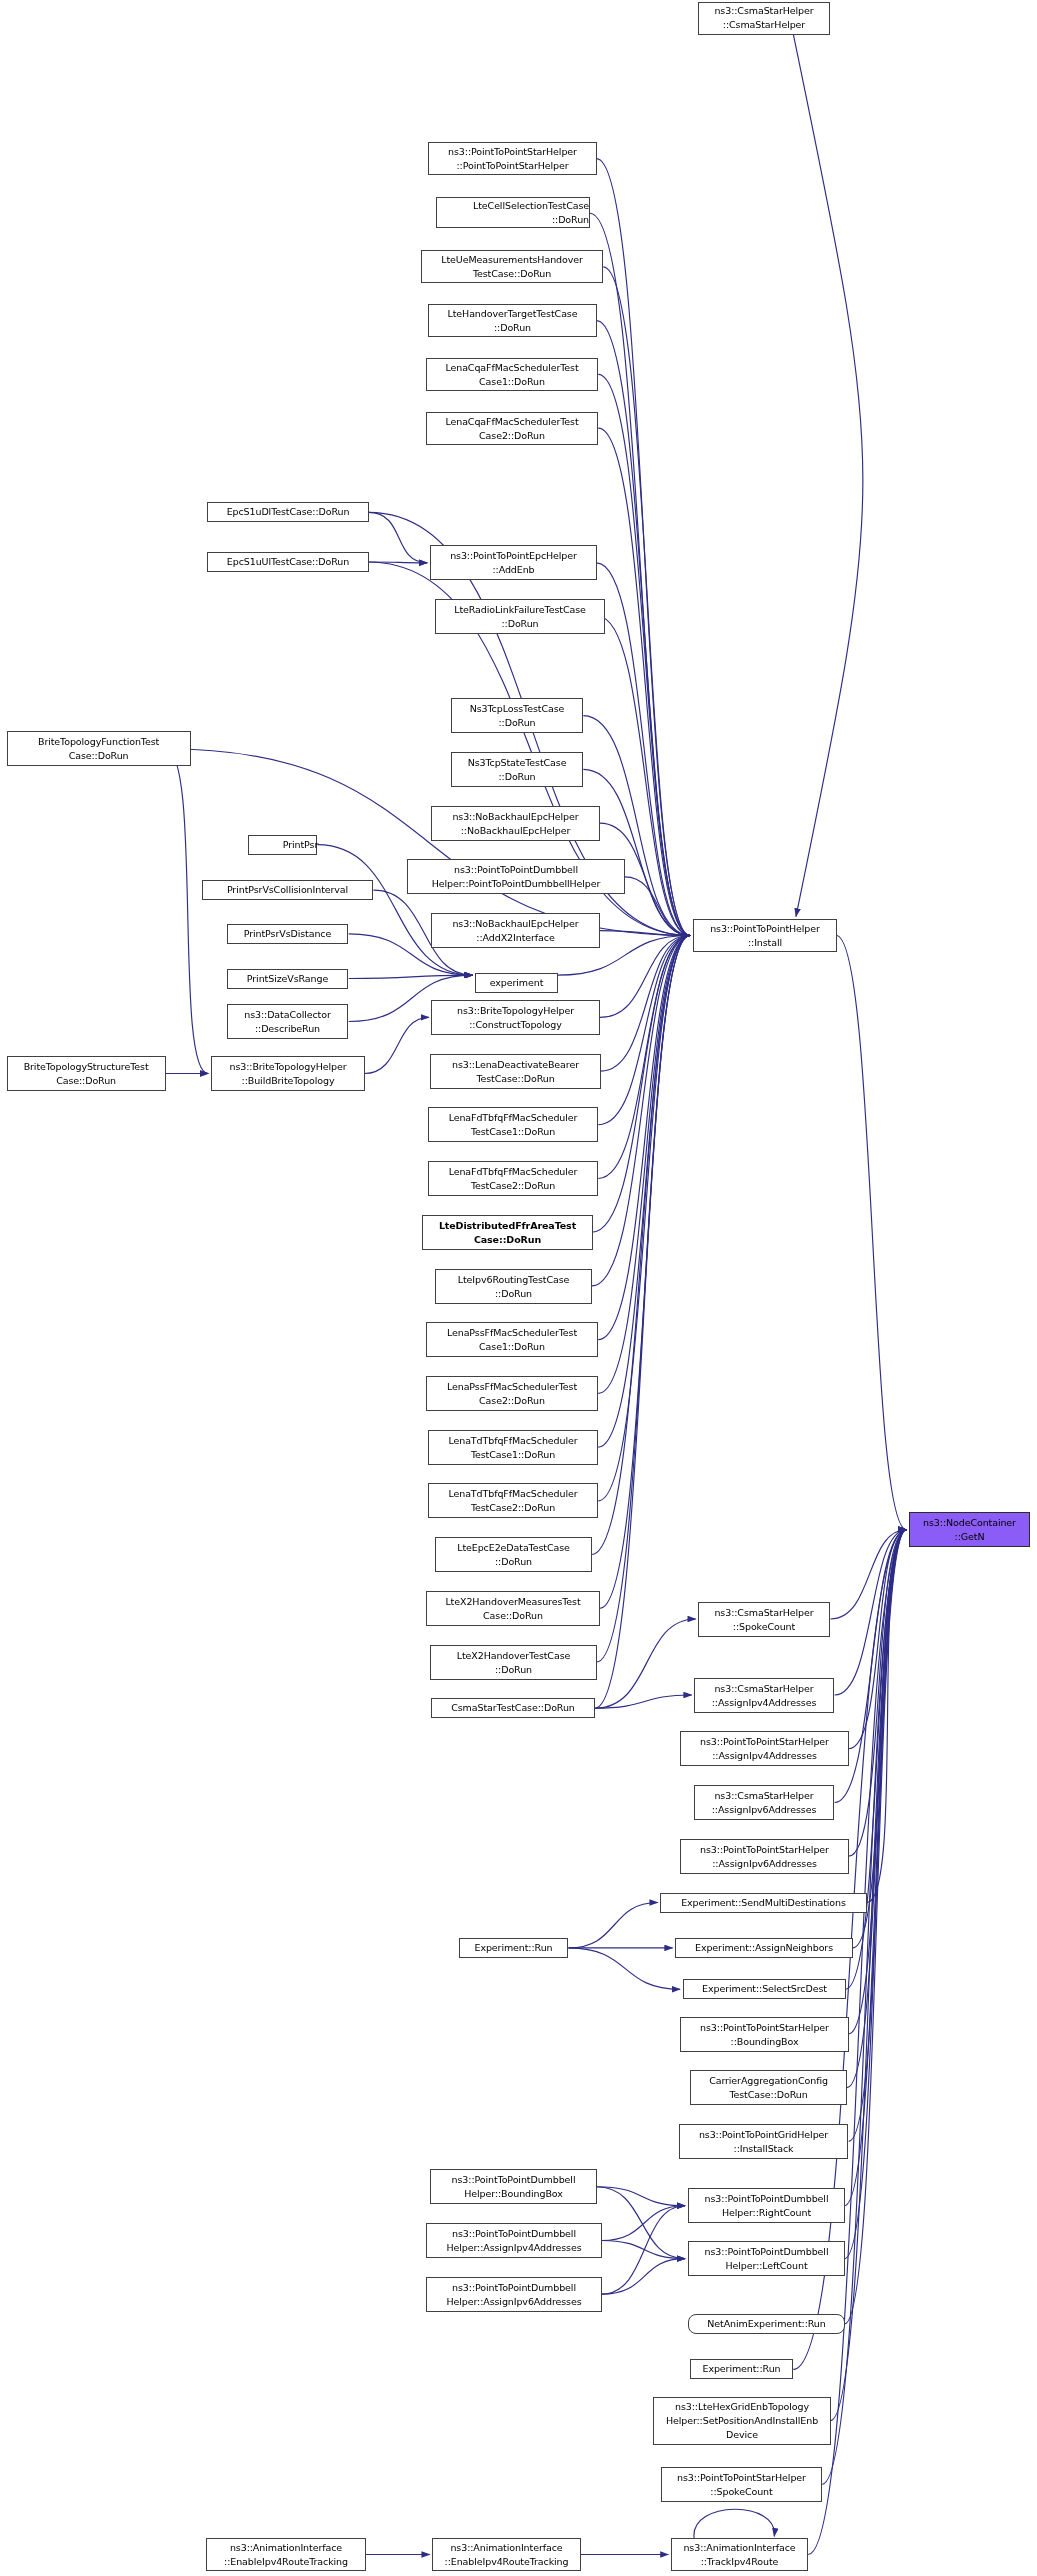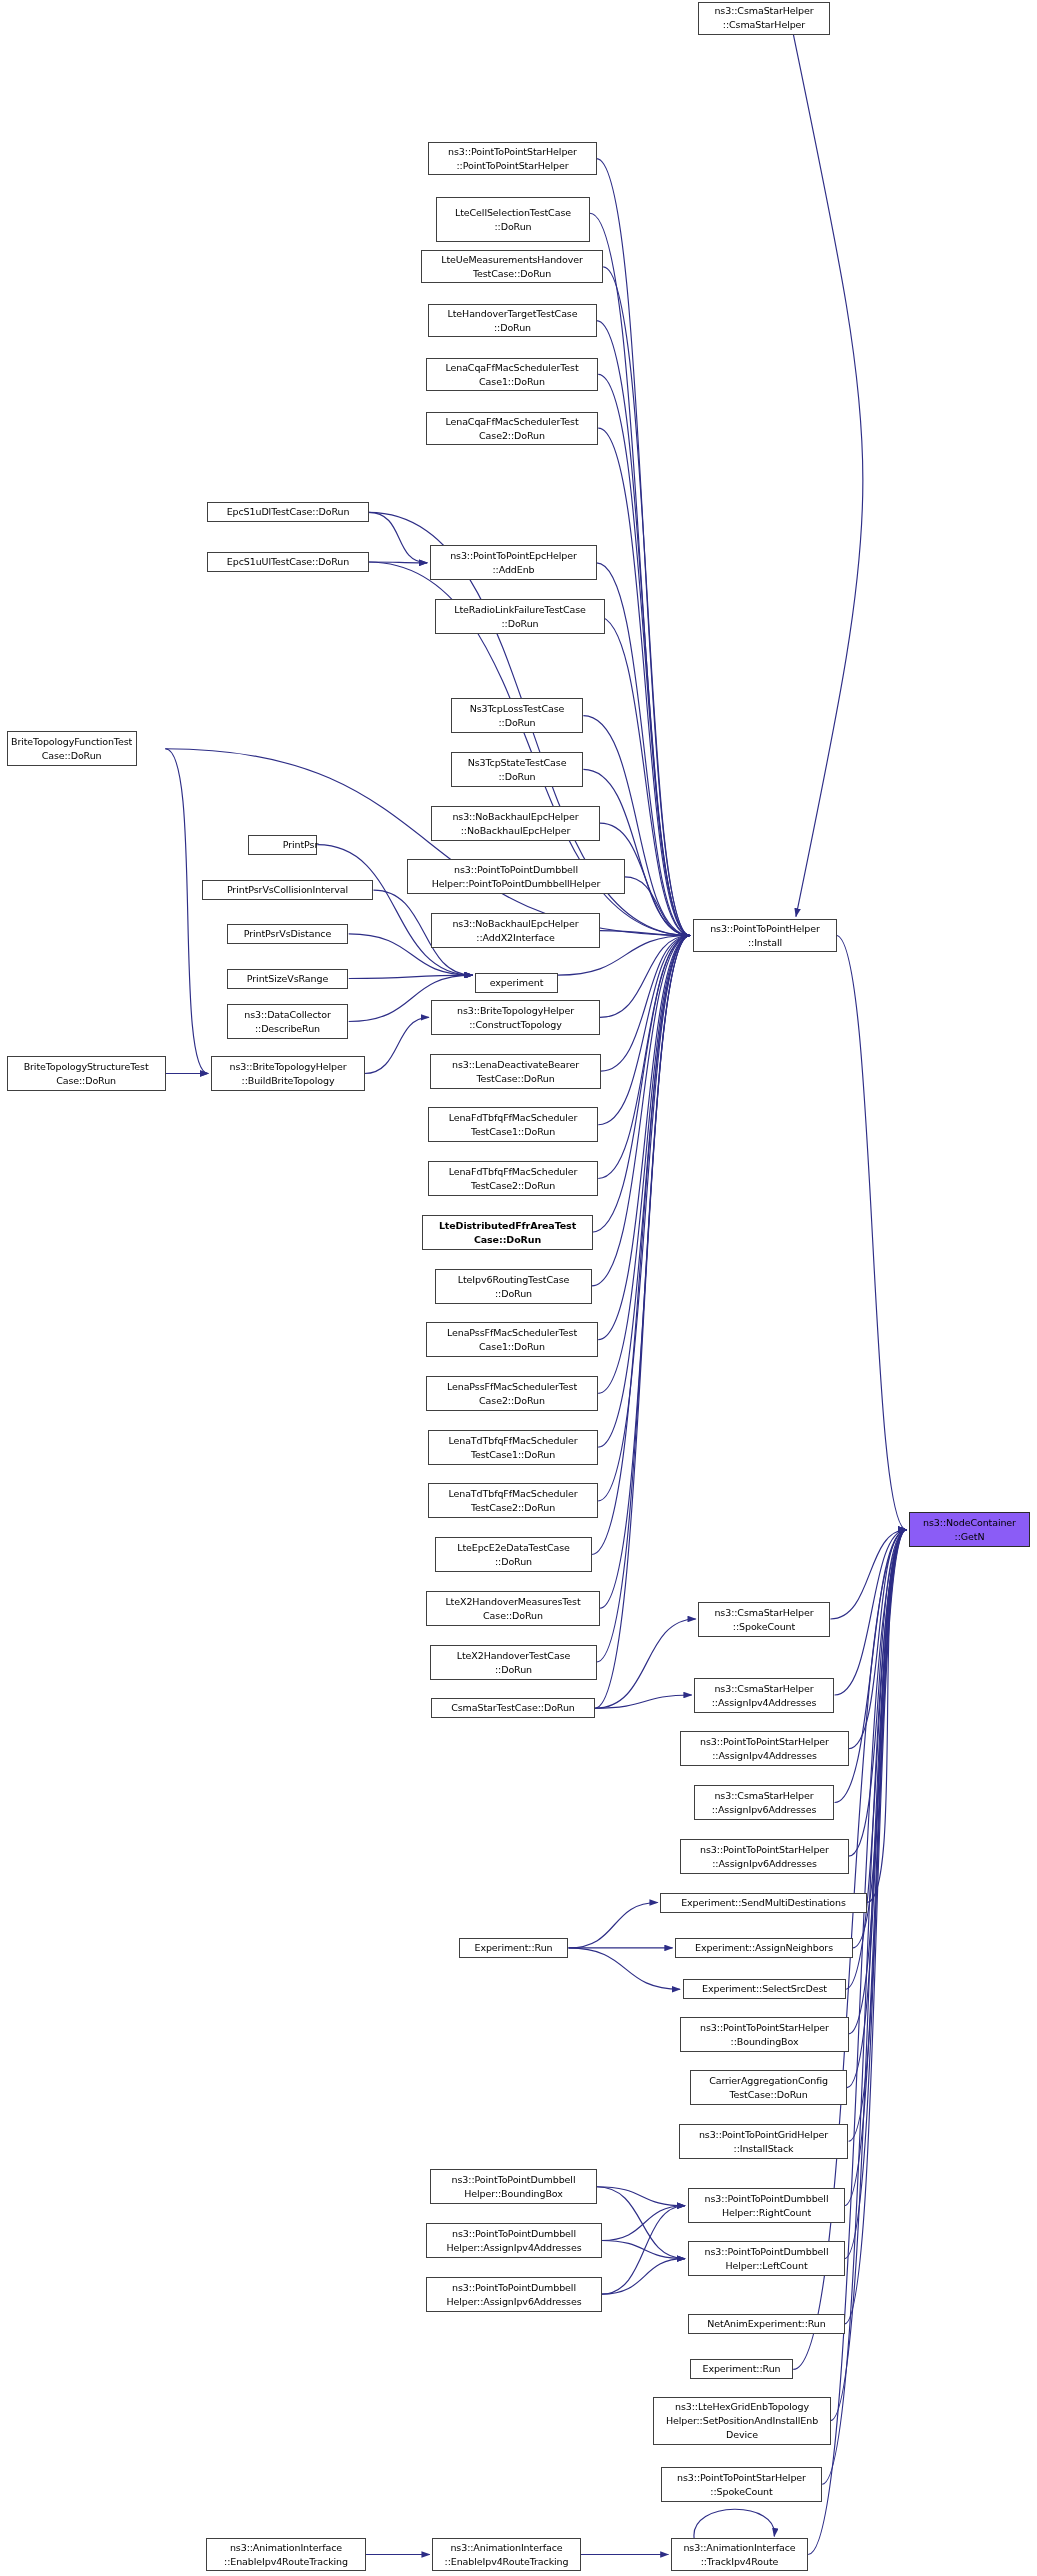--- a/index.html
+++ b/index.html
@@ -122,21 +122,21 @@
   </svg>
   <div id="nodes">
       <div class="node" style="left: 698px; top: 1.7px; width: 132px; height: 33px;">
         <span class="ln">ns3::CsmaStarHelper</span>
         <span class="ln">::CsmaStarHelper</span>
       </div>
       <div class="node" style="left: 428px; top: 142px; width: 169px; height: 33px;">
         <span class="ln">ns3::PointToPointStarHelper</span>
         <span class="ln">::PointToPointStarHelper</span>
       </div>
-      <div class="node" style="left: 436px; top: 197px; width: 154px; height: 45px;">
+      <div class="node" style="left: 436px; top: 197px; width: 154px; height: 31px; align-items: flex-end;">
         <span class="ln">LteCellSelectionTestCase</span>
         <span class="ln">::DoRun</span>
       </div>
       <div class="node" style="left: 421px; top: 250px; width: 182px; height: 33px;">
         <span class="ln">LteUeMeasurementsHandover</span>
         <span class="ln">TestCase::DoRun</span>
       </div>
       <div class="node" style="left: 428px; top: 304px; width: 169px; height: 33px;">
         <span class="ln">LteHandoverTargetTestCase</span>
         <span class="ln">::DoRun</span>
@@ -168,21 +168,21 @@
         <span class="ln">::DoRun</span>
       </div>
       <div class="node" style="left: 451px; top: 752px; width: 132px; height: 35px;">
         <span class="ln">Ns3TcpStateTestCase</span>
         <span class="ln">::DoRun</span>
       </div>
       <div class="node" style="left: 431px; top: 806px; width: 169px; height: 35px;">
         <span class="ln">ns3::NoBackhaulEpcHelper</span>
         <span class="ln">::NoBackhaulEpcHelper</span>
       </div>
-      <div class="node" style="left: 6.6px; top: 731px; width: 130px; height: 35px;">
+      <div class="node" style="left: 6.6px; top: 731px; width: 184px; height: 35px;">
         <span class="ln">BriteTopologyFunctionTest</span>
         <span class="ln">Case::DoRun</span>
       </div>
       <div class="node" style="left: 248px; top: 835px; width: 69px; height: 20px; padding-left: 36px;">
         <span class="ln">PrintPsr</span>
       </div>
       <div class="node" style="left: 407px; top: 859px; width: 218px; height: 35px;">
         <span class="ln">ns3::PointToPointDumbbell</span>
         <span class="ln">Helper::PointToPointDumbbellHelper</span>
       </div>
@@ -334,21 +334,21 @@
         <span class="ln">Helper::AssignIpv4Addresses</span>
       </div>
       <div class="node" style="left: 688px; top: 2241px; width: 157px; height: 35px;">
         <span class="ln">ns3::PointToPointDumbbell</span>
         <span class="ln">Helper::LeftCount</span>
       </div>
       <div class="node" style="left: 426px; top: 2277px; width: 176px; height: 35px;">
         <span class="ln">ns3::PointToPointDumbbell</span>
         <span class="ln">Helper::AssignIpv6Addresses</span>
       </div>
-      <div class="node" style="left: 688px; top: 2314px; width: 157px; height: 20px;">
+      <div class="node" style="left: 688px; top: 2314px; width: 157px; height: 20px; border-radius: 8px;">
         <span class="ln">NetAnimExperiment::Run</span>
       </div>
       <div class="node" style="left: 690px; top: 2359px; width: 103px; height: 20px;">
         <span class="ln">Experiment::Run</span>
       </div>
       <div class="node" style="left: 653px; top: 2397px; width: 178px; height: 48px;">
         <span class="ln">ns3::LteHexGridEnbTopology</span>
         <span class="ln">Helper::SetPositionAndInstallEnb</span>
         <span class="ln">Device</span>
       </div>

